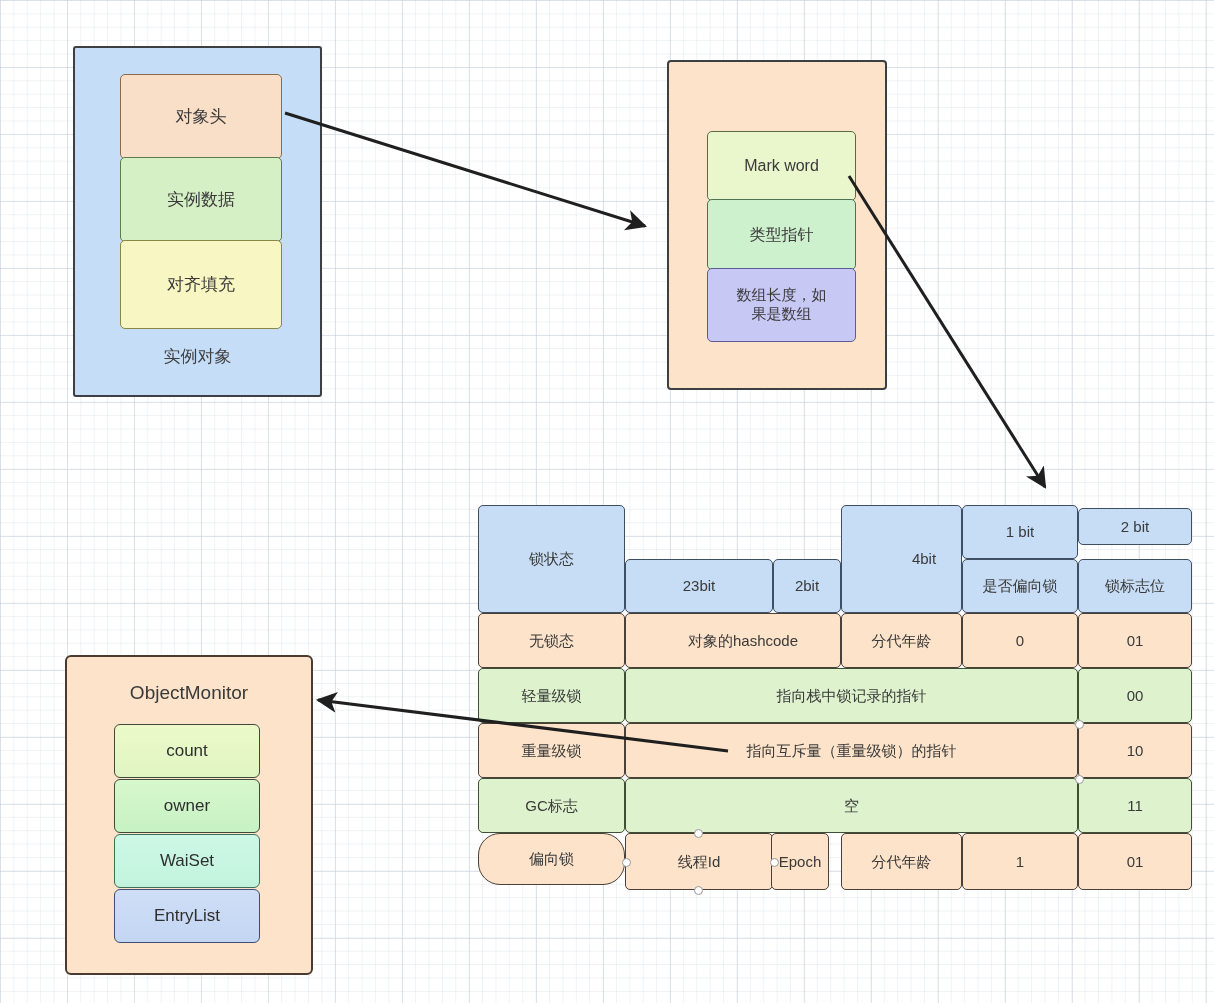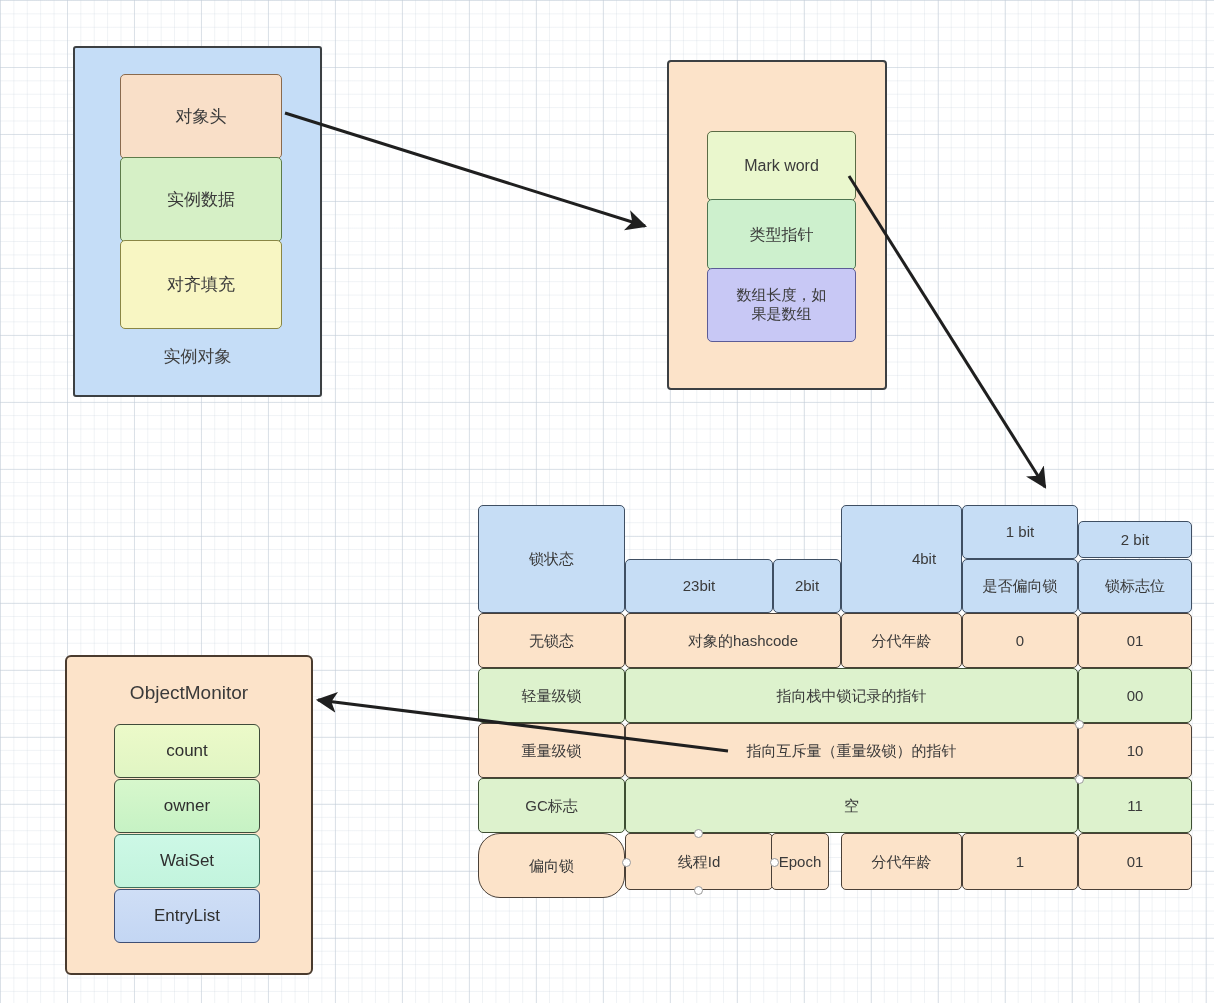--- a/index.html
+++ b/index.html
@@ -198,21 +198,21 @@
     </div>
     <div class="cell c-blue" style="left:363px; top:0px;  width:121px; height:108px;padding-left:45px;">
       <span>4bit</span>
     </div>
     <div class="cell c-blue" style="left:484px; top:0px;  width:116px; height:54px;">
       <span>1 bit</span>
     </div>
     <div class="cell c-blue" style="left:484px; top:54px; width:116px; height:54px;">
       <span>是否偏向锁</span>
     </div>
-    <div class="cell c-blue" style="left:600px; top:16px;  width:114px; height:37px;">
+    <div class="cell c-blue" style="left:600px; top:3px;  width:114px; height:37px;">
       <span>2 bit</span>
     </div>
     <div class="cell c-blue" style="left:600px; top:54px; width:114px; height:54px;">
       <span>锁标志位</span>
     </div>
 
     <div class="cell c-orange" style="left:0px;   top:108px; width:147px; height:55px;">
       <span>无锁态</span>
     </div>
     <div class="cell c-orange" style="left:147px; top:108px; width:216px; height:55px;padding-left:20px;">
@@ -251,21 +251,21 @@
     <div class="cell c-green" style="left:0px;   top:273px; width:147px; height:55px;">
       <span>GC标志</span>
     </div>
     <div class="cell c-green" style="left:147px; top:273px; width:453px; height:55px;">
       <span>空</span>
     </div>
     <div class="cell c-green" style="left:600px; top:273px; width:114px; height:55px;">
       <span>11</span>
     </div>
 
-    <div class="cell c-orange" style="left:0px;   top:328px; width:147px; height:65px;border-radius:22px;">
+    <div class="cell c-orange" style="left:0px;   top:328px; width:147px; height:52px;border-radius:22px;">
       <span>偏向锁</span>
     </div>
     <div class="cell c-orange" style="left:147px; top:328px; width:148px; height:57px;">
       <span>线程Id</span>
     </div>
     <div class="cell c-orange" style="left:293px; top:328px; width:58px;  height:57px;justify-content:center;">
       <span>Epoch</span>
     </div>
     <div class="cell c-orange" style="left:363px; top:328px; width:121px; height:57px;">
       <span>分代年龄</span>

